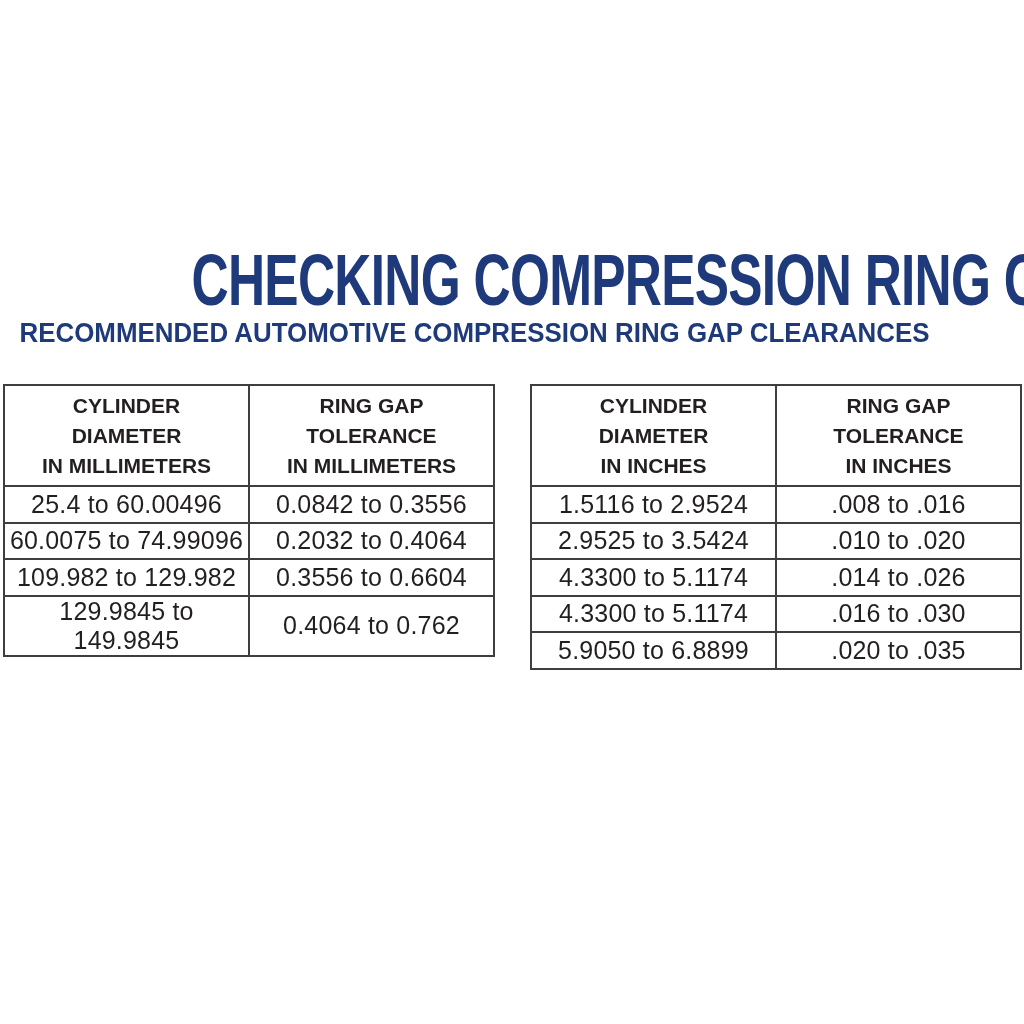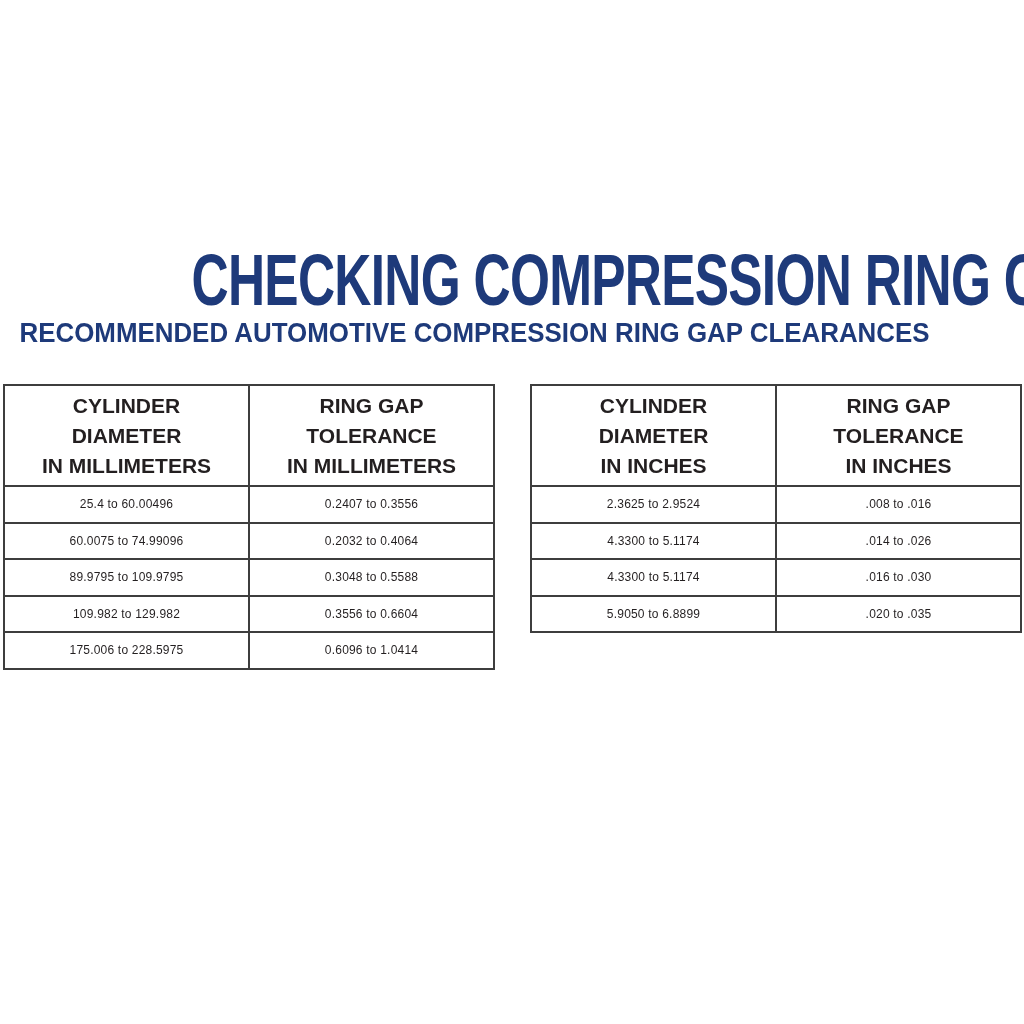--- a/index.html
+++ b/index.html
@@ -69,21 +69,21 @@
     width: 50%;
   }
   .spec-table th {
     height: 99px;
     font-size: 21px;
     font-weight: 700;
   }
   .spec-table th .hline { line-height: 30px; }
   .spec-table td {
     height: 34.5px;
-    font-size: 12px;
+    font-size: 25px;
     font-weight: 400;
     letter-spacing: 0.2px;
   }
 </style>
 </head>
 <body>
 
 <div class="page">
 
   <div class="title-wrap">
@@ -107,37 +107,33 @@
           <th>
             <div class="hline">RING GAP</div>
             <div class="hline">TOLERANCE</div>
             <div class="hline">IN MILLIMETERS</div>
           </th>
         </tr>
       </thead>
       <tbody>
         <tr>
           <td>25.4 to 60.00496</td>
-          <td>0.2407 to 0.3556</td>
+          <td>0.0842 to 0.3556</td>
         </tr>
         <tr>
           <td>60.0075 to 74.99096</td>
           <td>0.2032 to 0.4064</td>
         </tr>
         <tr>
-          <td>89.9795 to 109.9795</td>
-          <td>0.3048 to 0.5588</td>
-        </tr>
-        <tr>
           <td>109.982 to 129.982</td>
           <td>0.3556 to 0.6604</td>
         </tr>
         <tr>
-          <td>175.006 to 228.5975</td>
-          <td>0.6096 to 1.0414</td>
+          <td>129.9845 to 149.9845</td>
+          <td>0.4064 to 0.762</td>
         </tr>
       </tbody>
     </table>
 
     <table class="spec-table right">
       <thead>
         <tr>
           <th>
             <div class="hline">CYLINDER</div>
             <div class="hline">DIAMETER</div>
@@ -145,22 +141,26 @@
           </th>
           <th>
             <div class="hline">RING GAP</div>
             <div class="hline">TOLERANCE</div>
             <div class="hline">IN INCHES</div>
           </th>
         </tr>
       </thead>
       <tbody>
         <tr>
-          <td>2.3625 to 2.9524</td>
+          <td>1.5116 to 2.9524</td>
           <td>.008 to .016</td>
+        </tr>
+        <tr>
+          <td>2.9525 to 3.5424</td>
+          <td>.010 to .020</td>
         </tr>
         <tr>
           <td>4.3300 to 5.1174</td>
           <td>.014 to .026</td>
         </tr>
         <tr>
           <td>4.3300 to 5.1174</td>
           <td>.016 to .030</td>
         </tr>
         <tr>

